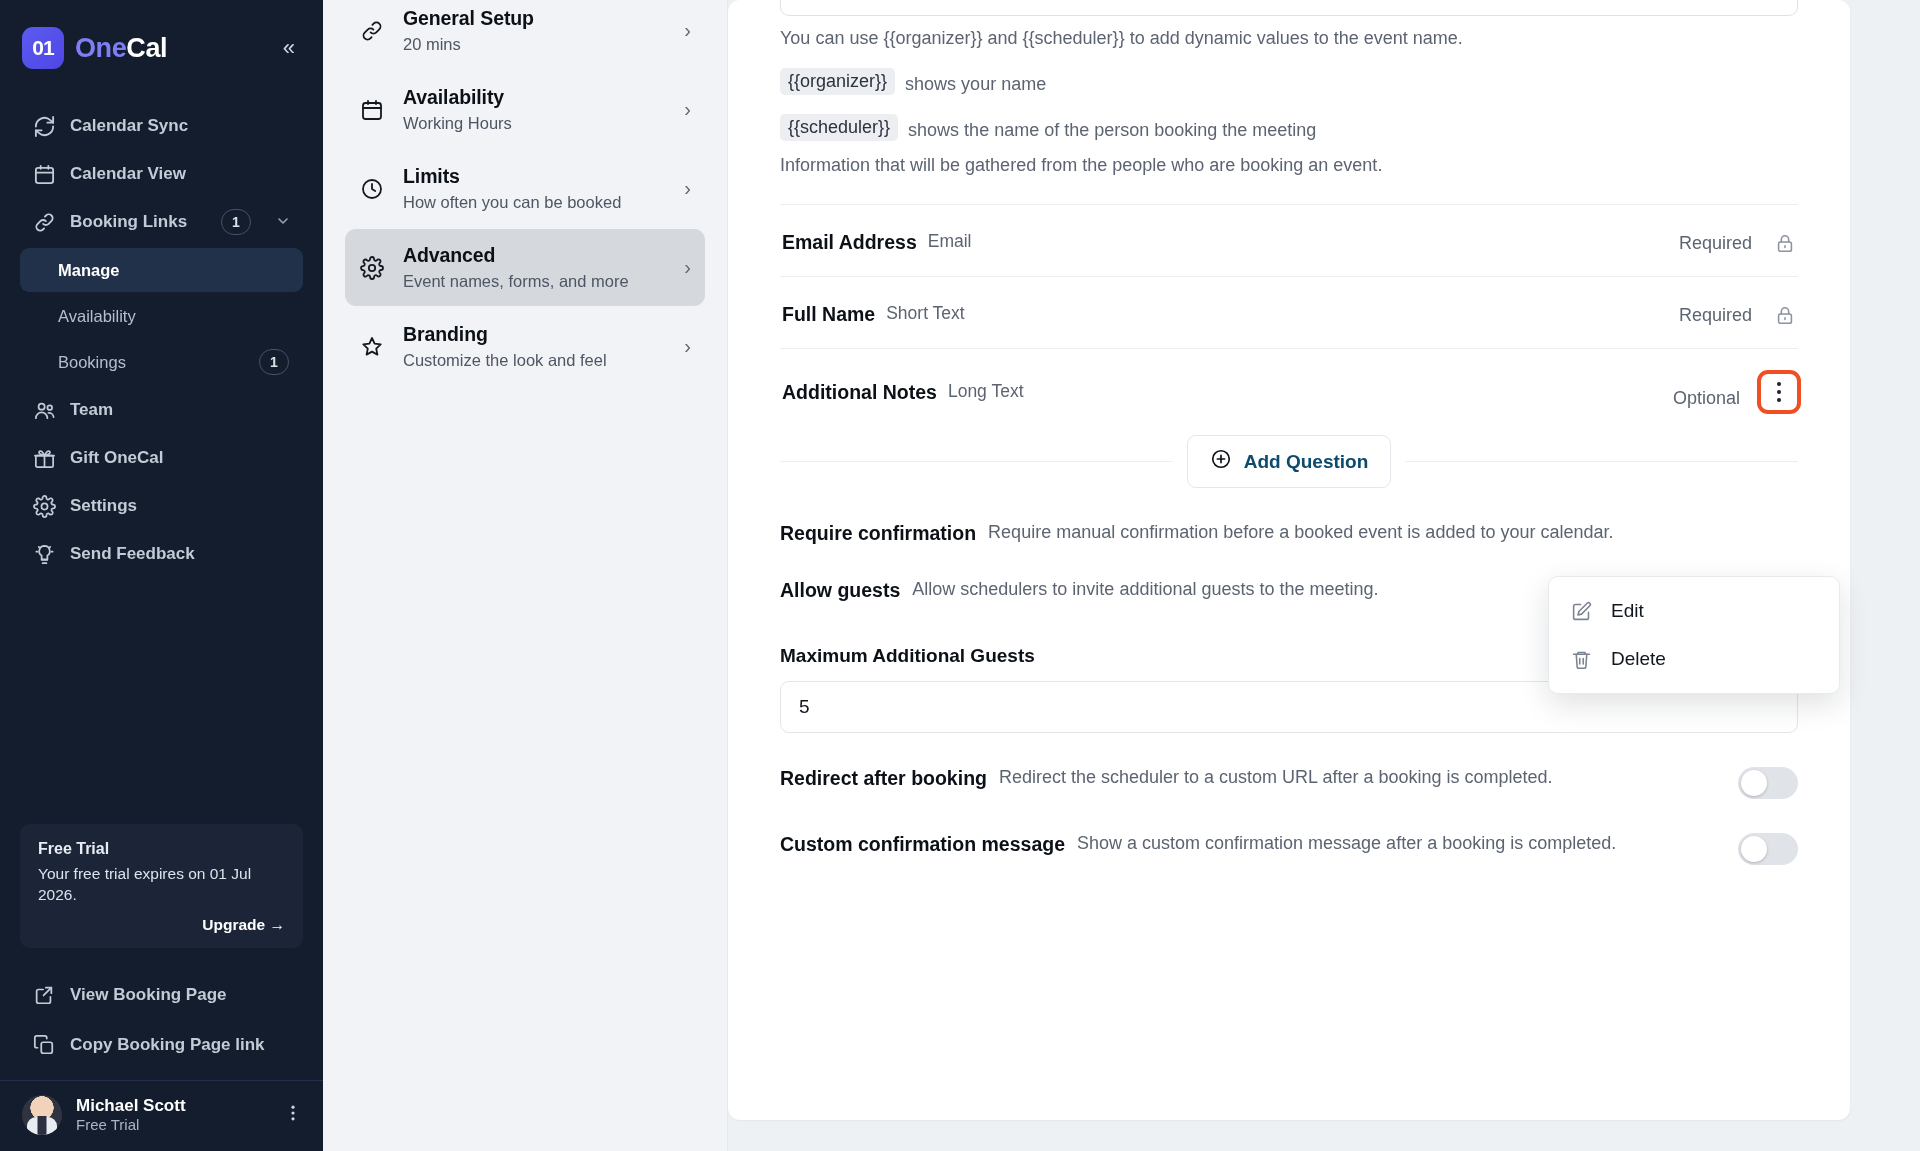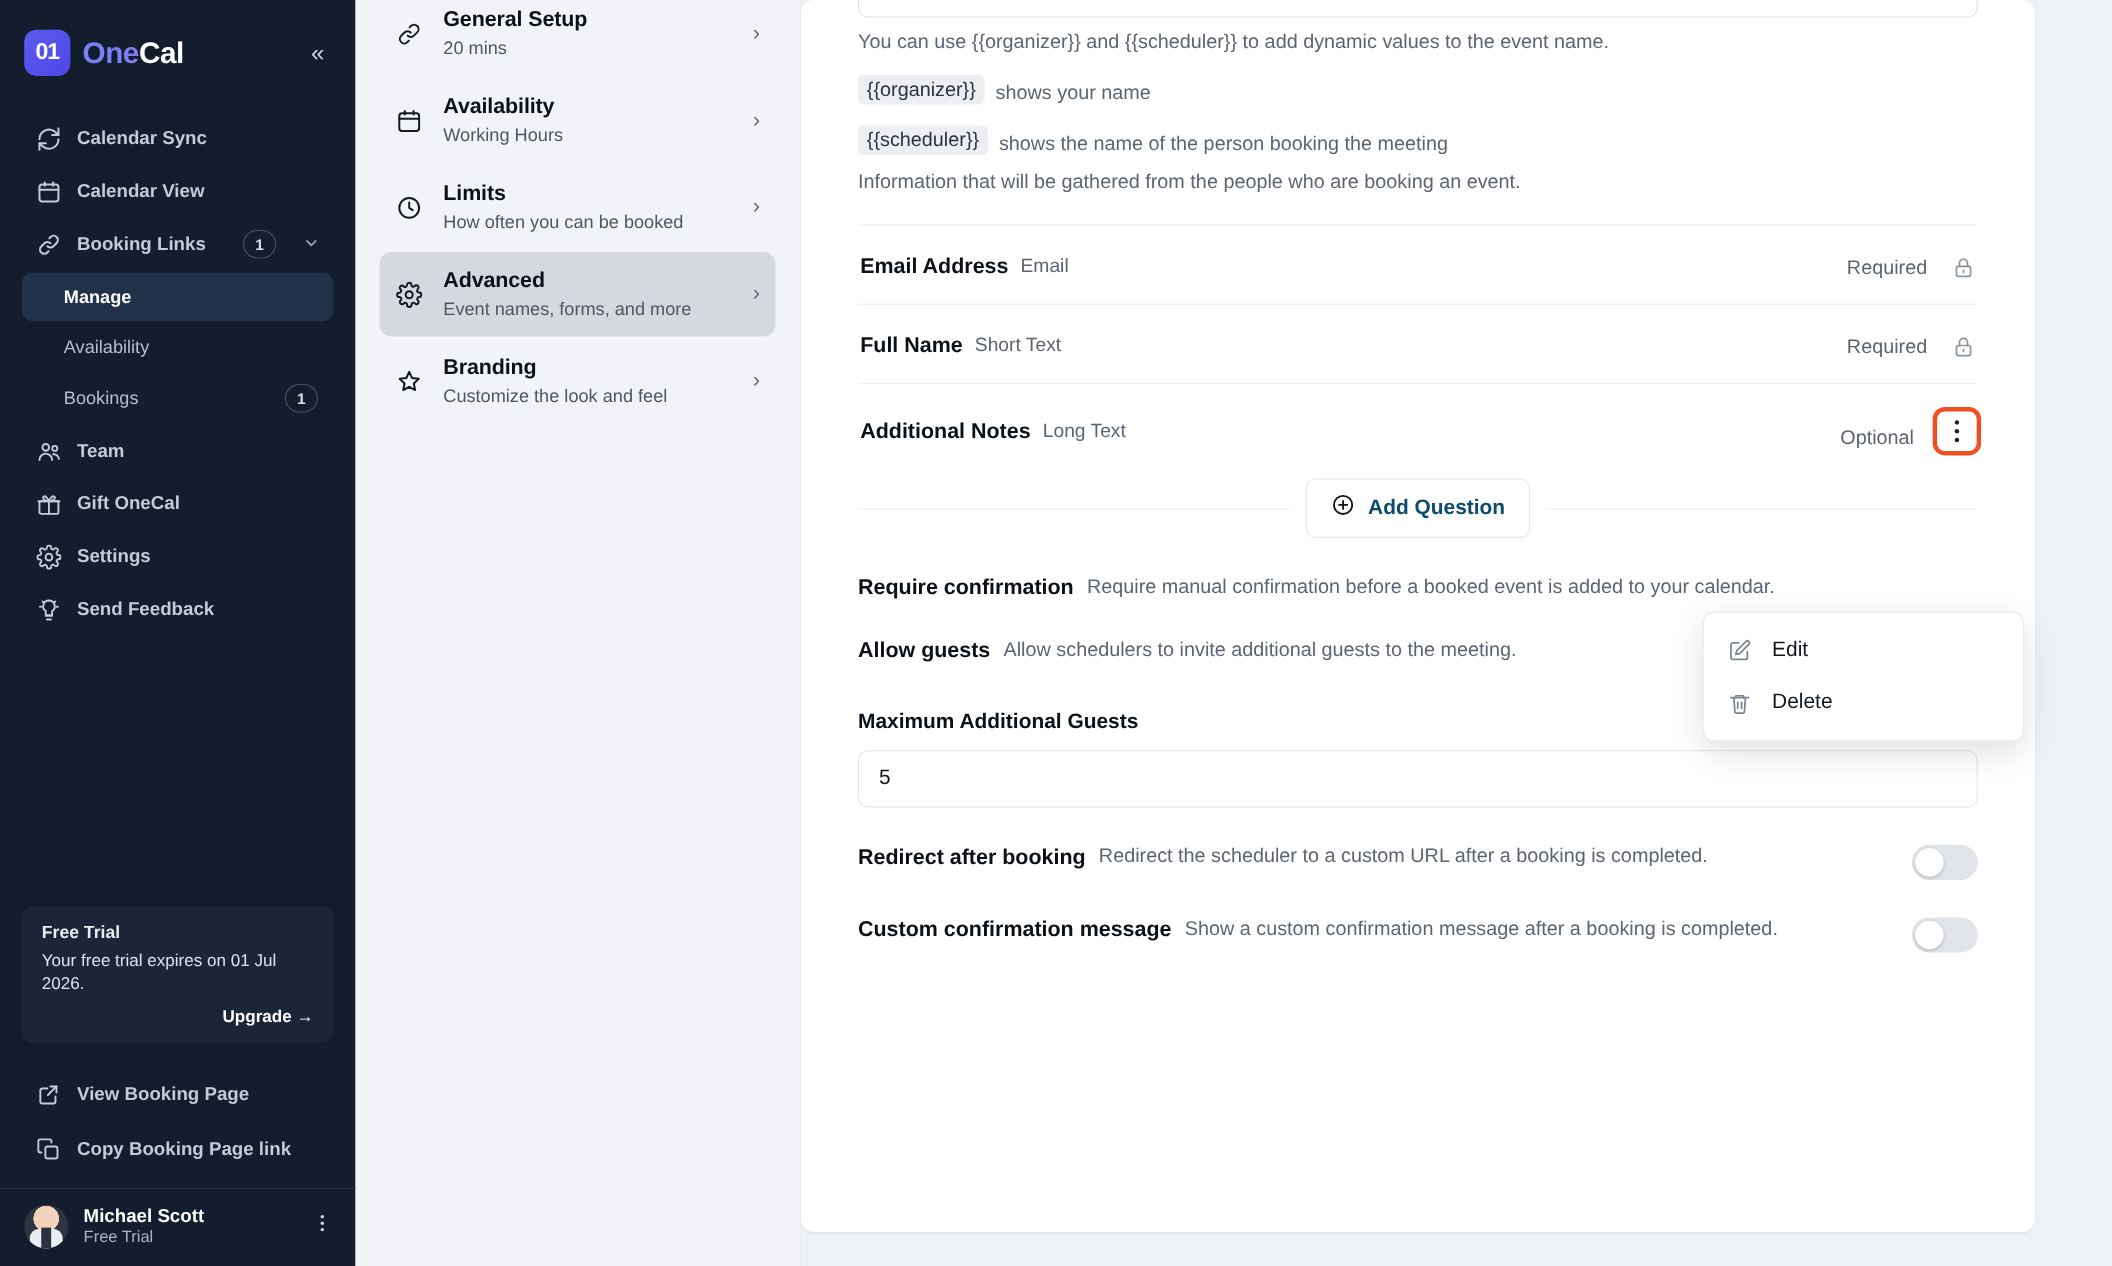--- a/index.html
+++ b/index.html
@@ -198,21 +198,21 @@
     font-size: 19px; color: #11161f; padding: 0 18px;
     font-family: "Liberation Sans", sans-serif;
   }
 
   
   .menu {
     position: absolute; width: 292px; background: #fff;
     border: 1px solid #e8ebee; border-radius: 10px;
     box-shadow: 0 10px 30px rgba(16,24,40,.13);
     padding: 10px 0; z-index: 30;
-    left: 820px; top: 556px;
+    left: 820px; top: 576px;
   }
   .menu-item {
     display: flex; align-items: center; gap: 18px;
     padding: 13px 22px; font-size: 19px; color: #11161f; cursor: pointer;
   }
   .menu-ico { color: #7c8492; display: flex; width: 22px; }
 </style>
 </head>
 <body>
 

